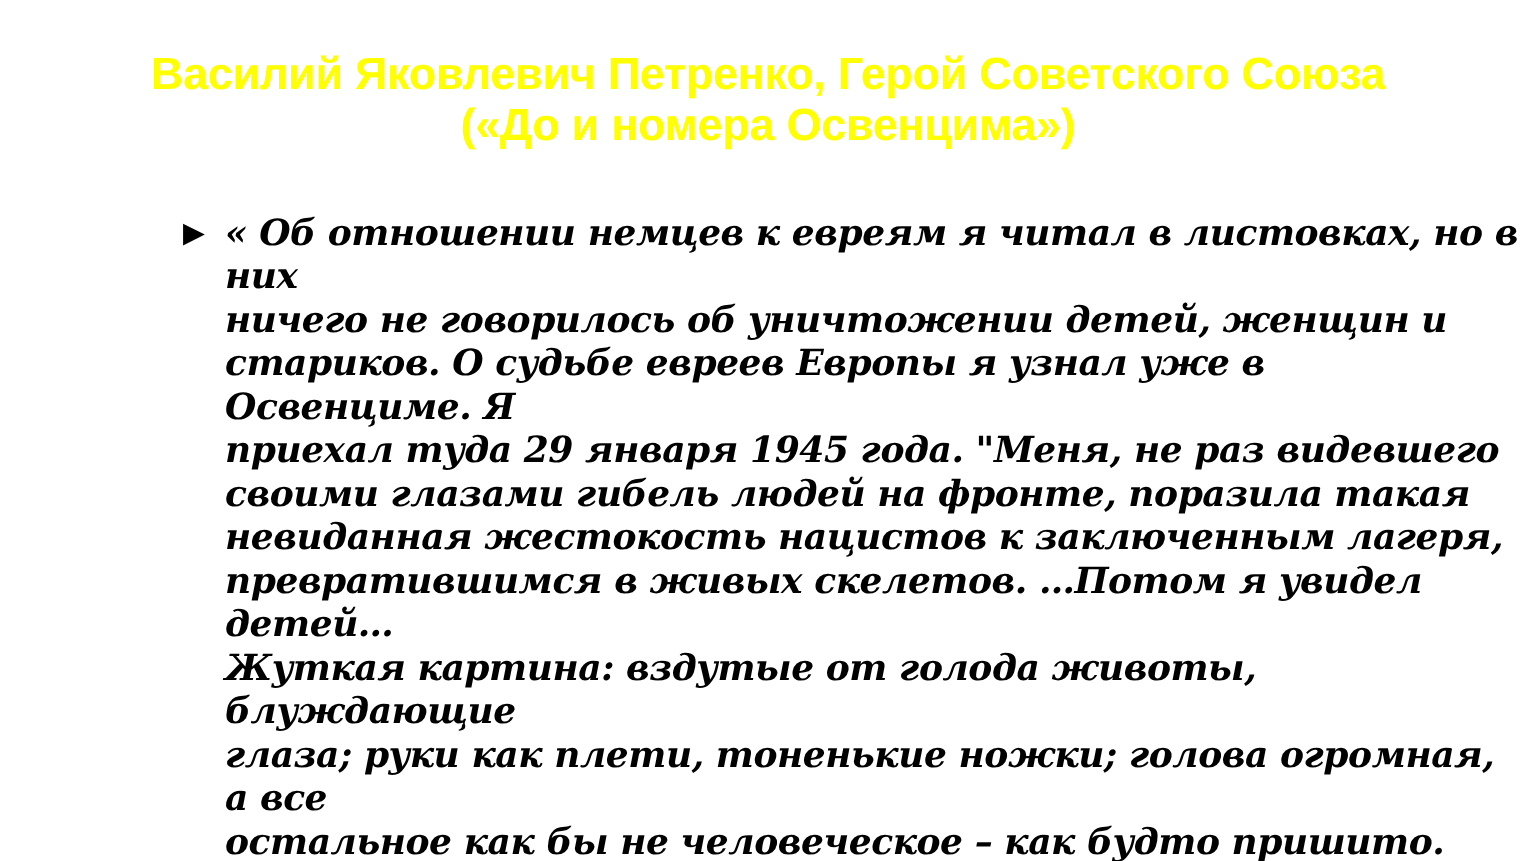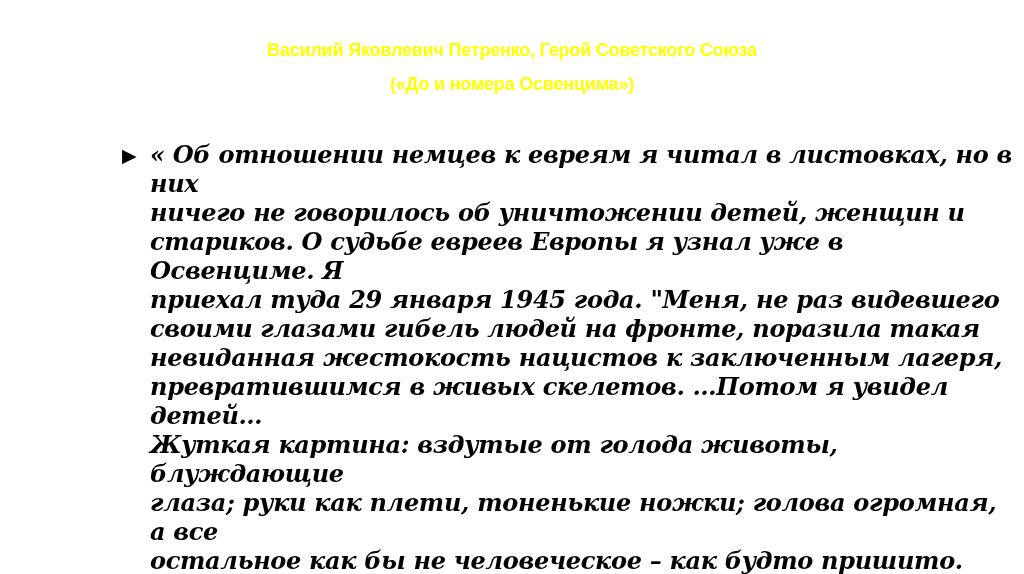--- a/index.html
+++ b/index.html
@@ -15,21 +15,21 @@
     font-family: "Liberation Sans", sans-serif;
   }
   .title {
     position: absolute;
     top: 33px;
     left: 0;
     width: 100%;
     text-align: center;
     font-family: "Liberation Sans", sans-serif;
     font-weight: bold;
-    font-size: 18px;
+    font-size: 30px;
     line-height: 34px;
     letter-spacing: -0.2px;
   }
   .body-block {
     position: absolute;
     left: 122px;
     top: 140px;
     width: 892px;
   }
   .bullet-item {

